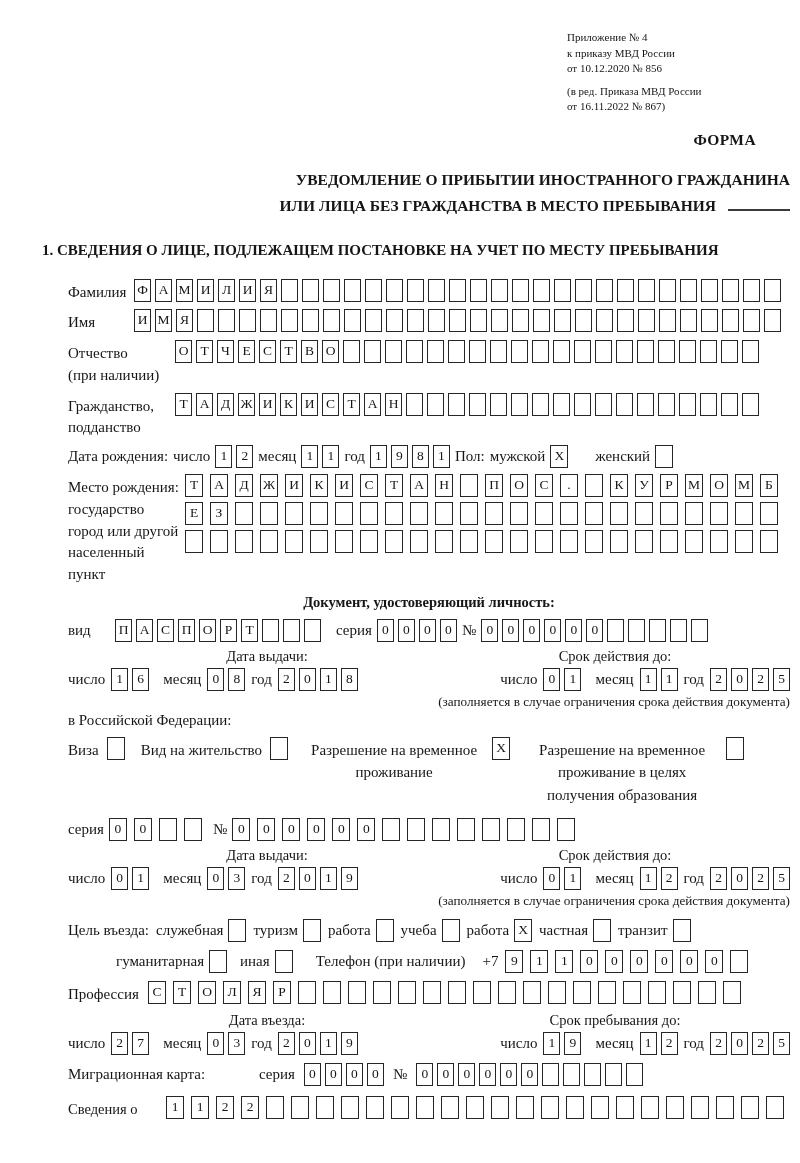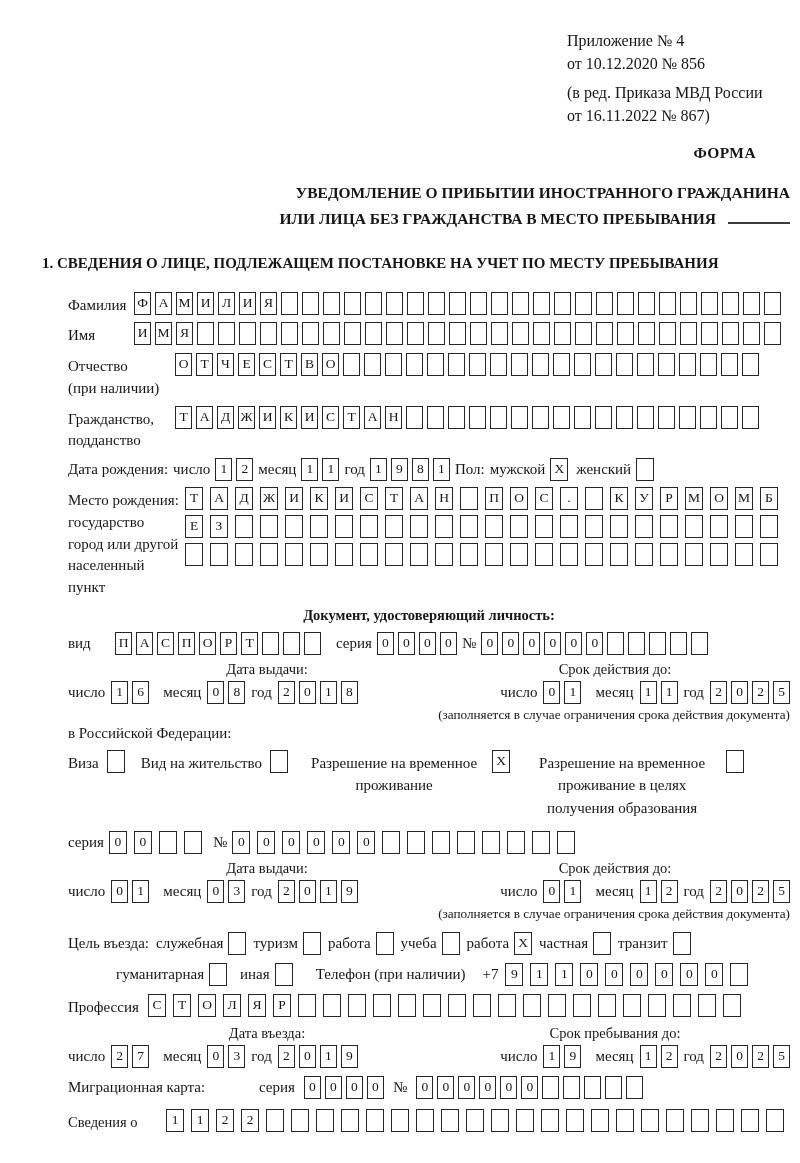--- a/index.html
+++ b/index.html
@@ -3,21 +3,21 @@
 <meta charset="utf-8">
 <style>
   html,body { margin:0; padding:0; background:#888; }
   .page {
     width:800px; height:1163px; box-sizing:border-box; margin:0 auto;
     background:#ffffff; color:#161616; overflow:hidden;
     font-family:"Liberation Serif","DejaVu Serif",serif; font-size:15px;
     padding:30px 10px 8px 10px; position:relative;
   }
   
-  .annex { width:205px; margin:0 18px 0 auto; font-size:16px; line-height:1.42; }
+  .annex { width:205px; margin:0 18px 0 auto; font-size:11px; line-height:1.42; }
   .annex .gap { margin-top:7px; }
   .forma { text-align:right; padding-right:34px; margin-top:16px; font-weight:700; font-size:15.5px; letter-spacing:.4px; }
   
   .title { margin-top:18px; text-align:right; font-weight:700; font-size:15.5px; line-height:1.7; }
   .uline { display:inline-block; width:62px; border-bottom:2px solid #3a3a3a; margin-left:12px; }
   .h1 { margin:22px 0 0 32px; font-weight:700; font-size:15px; }
 
   .form { margin:20px 0 0 58px; }
   .row { display:flex; align-items:flex-start; margin-bottom:6px; }
   .lbl { flex:0 0 auto; padding-top:3px; line-height:1.45; }
@@ -68,20 +68,21 @@
   .mcrow { display:flex; align-items:center; gap:9px; margin-top:8px; }
   .mclbl { width:182px; flex:0 0 auto; }
 </style>
 </head>
 <body>
 
 <div class="page">
 
   <div class="annex">
     <div>Приложение № 4</div>
+    <div>к приказу МВД России</div>
     <div>от 10.12.2020 № 856</div>
     <div class="gap">(в ред. Приказа МВД России</div>
     <div>от 16.11.2022 № 867)</div>
   </div>
 
   <div class="forma">ФОРМА</div>
 
   <div class="title">
     <div>УВЕДОМЛЕНИЕ О ПРИБЫТИИ ИНОСТРАННОГО ГРАЖДАНИНА</div>
     <div>
@@ -256,21 +257,21 @@
       <span class="dlbl">год</span>
       <span class="cells">
           <span class="cell">1</span>
           <span class="cell">9</span>
           <span class="cell">8</span>
           <span class="cell">1</span>
         </span>
       <span class="dlbl">Пол:</span>
       <span class="dlbl">мужской</span>
       <span class="cbox">X</span>
-      <span class="dlbl" style="margin-left:3px">женский</span>
+      <span class="dlbl" style="margin-left:22px">женский</span>
       <span class="cbox"></span>
     </div>
 
     <div class="row">
       <span class="lbl w-place">
         <div>Место рождения:</div>
         <div>государство</div>
         <div>город или другой</div>
         <div>населенный пункт</div>
       </span>

